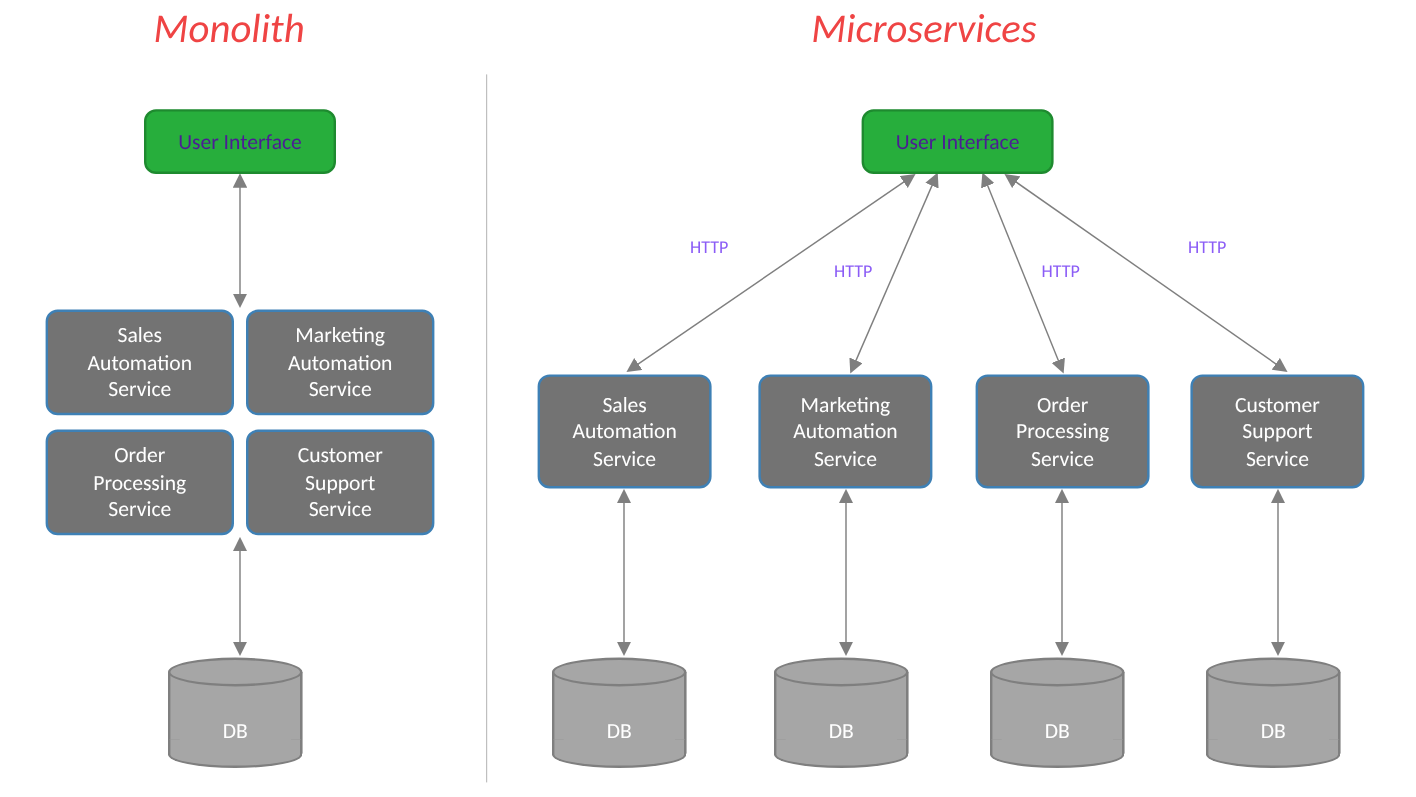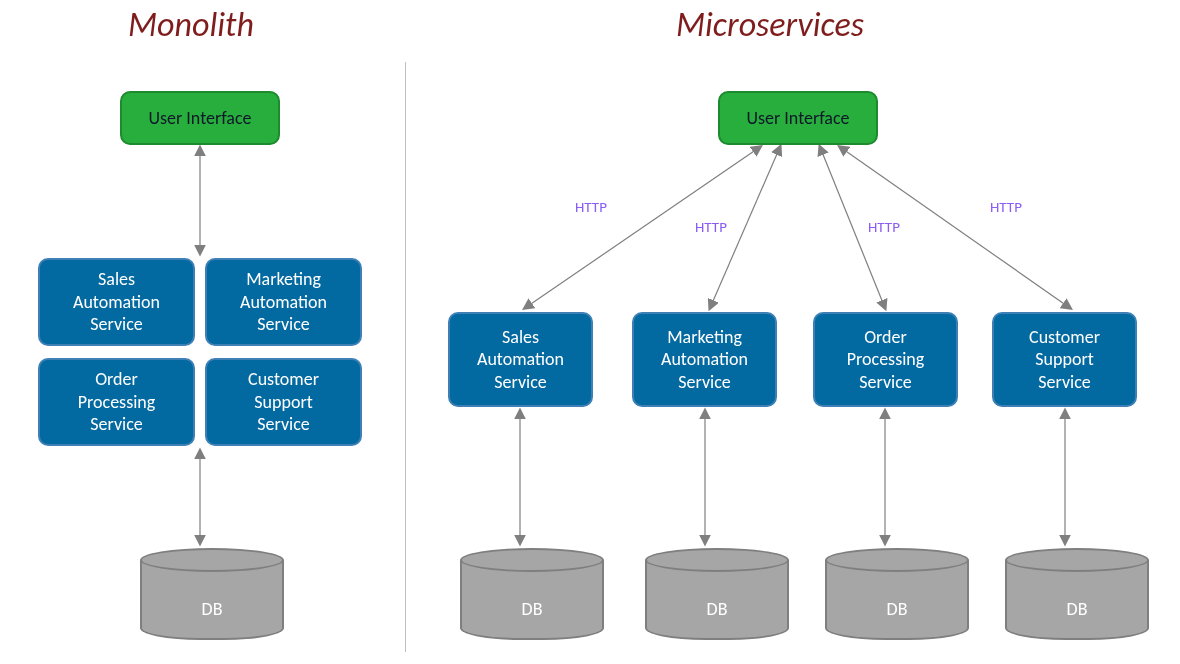--- a/index.html
+++ b/index.html
@@ -8,62 +8,62 @@
     width: 1180px;
     height: 664px;
     font-family: "Segoe UI", Calibri, Arial, sans-serif;
     position: relative;
     background: #fff;
     overflow: hidden;
   }
   .title {
     position: absolute;
     font-style: italic;
-    color: #7f1d1d;
+    color: #ef4444;
     font-size: 34px;
     font-weight: 400;
   }
   .divider {
     position: absolute;
     left: 405px;
     top: 62px;
     width: 0;
     height: 590px;
     border-left: 1px solid #bfbfbf;
   }
   .ui-box {
     position: absolute;
     background: #27ae3c;
-    color: #0f172a;
+    color: #4c1d95;
     font-size: 18px;
     border-radius: 10px;
     border: 2px solid #1e8a2f;
     display: flex;
     align-items: center;
     justify-content: center;
     box-sizing: border-box;
   }
   .svc-box {
     position: absolute;
-    background: #0369a1;
+    background: #737373;
     color: #fff;
     font-size: 18px;
     line-height: 1.25;
     border-radius: 10px;
     border: 2px solid #3e80b5;
     display: flex;
     align-items: center;
     justify-content: center;
     text-align: center;
     box-sizing: border-box;
     padding: 4px;
   }
   .db {
     position: absolute;
-    width: 144px;
+    width: 112px;
     height: 92px;
   }
   .db .cyl-body {
     position: absolute;
     left: 0; right: 0;
     top: 12px; bottom: 12px;
     background: #a6a6a6;
     border-left: 2px solid #7f7f7f;
     border-right: 2px solid #7f7f7f;
   }

